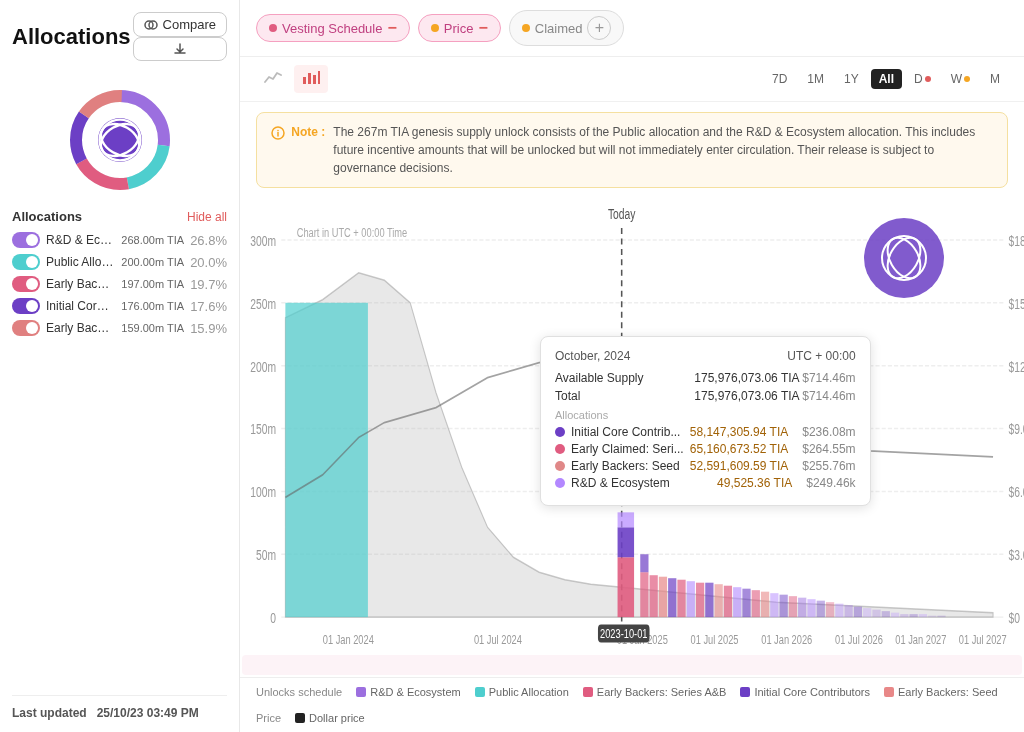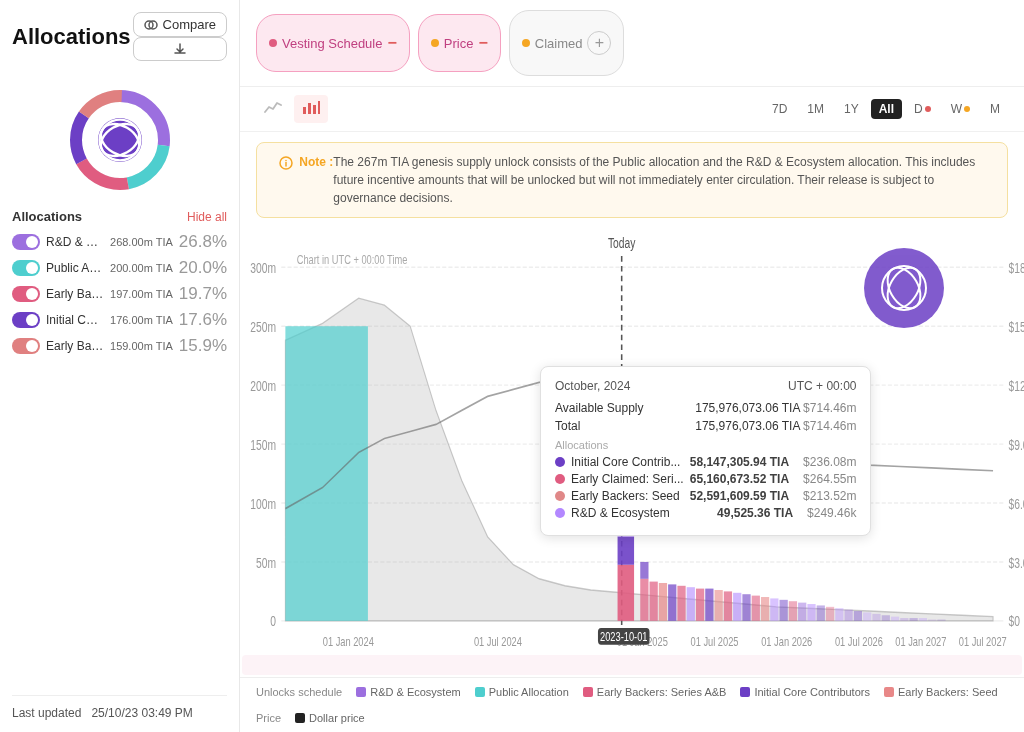--- a/index.html
+++ b/index.html
@@ -183,35 +183,35 @@
       text-overflow: ellipsis;
     }
 
     .alloc-amount {
       font-size: 11px;
       color: #666;
       white-space: nowrap;
     }
 
     .alloc-pct {
-      font-size: 17px;
+      font-size: 13px;
       color: #999;
       min-width: 32px;
       text-align: right;
     }
 
     .last-updated {
       margin-top: auto;
       padding-top: 10px;
       font-size: 12px;
       color: #888;
       border-top: 1px solid #eee;
     }
 
-    .last-updated span { font-weight: 400; color: #555; }
+    .last-updated span { font-weight: 700; color: #555; }
 
     .right-panel {
       flex: 1;
       background: #fff;
       display: flex;
       flex-direction: column;
       height: 732px;
       overflow: hidden;
     }
 
@@ -220,21 +220,21 @@
       align-items: center;
       gap: 8px;
       padding: 10px 16px;
       border-bottom: 1px solid #eee;
     }
 
     .pill-btn {
       display: flex;
       align-items: center;
       gap: 5px;
-      padding: 20px 12px;
+      padding: 5px 12px;
       border-radius: 20px;
       font-size: 13px;
       font-weight: 500;
       cursor: pointer;
       border: 1px solid transparent;
     }
 
     .pill-vesting {
       background: #fde8f0;
       border-color: #f5a0c0;
@@ -337,26 +337,26 @@
     }
 
     .time-btn-dot { width: 6px; height: 6px; background: #e05c5c; border-radius: 50%; }
     .time-btn-dot-gold { width: 6px; height: 6px; background: #f5a623; border-radius: 50%; }
 
     .note-box {
       background: #fff9ee;
       border: 1px solid #f5e0a0;
       border-radius: 8px;
       margin: 10px 16px;
-      padding: 10px 22px;
+      padding: 10px 14px;
       font-size: 12px;
       color: #555;
       line-height: 1.5;
       display: flex;
-      gap: 0;
+      gap: 8px;
     }
 
     .note-label {
       font-weight: 700;
       color: #f5a623;
       white-space: nowrap;
     }
 
     .chart-area {
       flex: 1;
@@ -411,21 +411,21 @@
     }
 
     .tooltip-dot {
       width: 10px;
       height: 10px;
       border-radius: 50%;
       flex-shrink: 0;
     }
 
     .tooltip-name { flex: 1; color: #333; }
-    .tooltip-amount { color: #404040; font-weight: 700; margin-right: 8px; }
+    .tooltip-amount { color: #a16207; font-weight: 400; margin-right: 8px; }
     .tooltip-usd { color: #888; }
 
     .legend-bar {
       display: flex;
       align-items: center;
       gap: 14px;
       padding: 8px 16px;
       font-size: 11px;
       color: #555;
       border-top: 1px solid #eee;
@@ -761,21 +761,21 @@
       <div class="tooltip-alloc-row">
         <div class="tooltip-dot" style="background:#e05c80"></div>
         <span class="tooltip-name">Early Claimed: Seri...</span>
         <span class="tooltip-amount">65,160,673.52 TIA</span>
         <span class="tooltip-usd">$264.55m</span>
       </div>
       <div class="tooltip-alloc-row">
         <div class="tooltip-dot" style="background:#e08888"></div>
         <span class="tooltip-name">Early Backers: Seed</span>
         <span class="tooltip-amount">52,591,609.59 TIA</span>
-        <span class="tooltip-usd">$213.52m</span>
+        <span class="tooltip-usd">$255.76m</span>
       </div>
       <div class="tooltip-alloc-row">
         <div class="tooltip-dot" style="background:#b388ff"></div>
         <span class="tooltip-name">R&amp;D &amp; Ecosystem</span>
         <span class="tooltip-amount">49,525.36 TIA</span>
         <span class="tooltip-usd">$249.46k</span>
       </div>
     </div>
 
     <div style="position:absolute;bottom:2px;left:0;right:0;height:20px;background:#fce8f0;border-radius:4px;margin:0 2px;opacity:0.5"></div>

